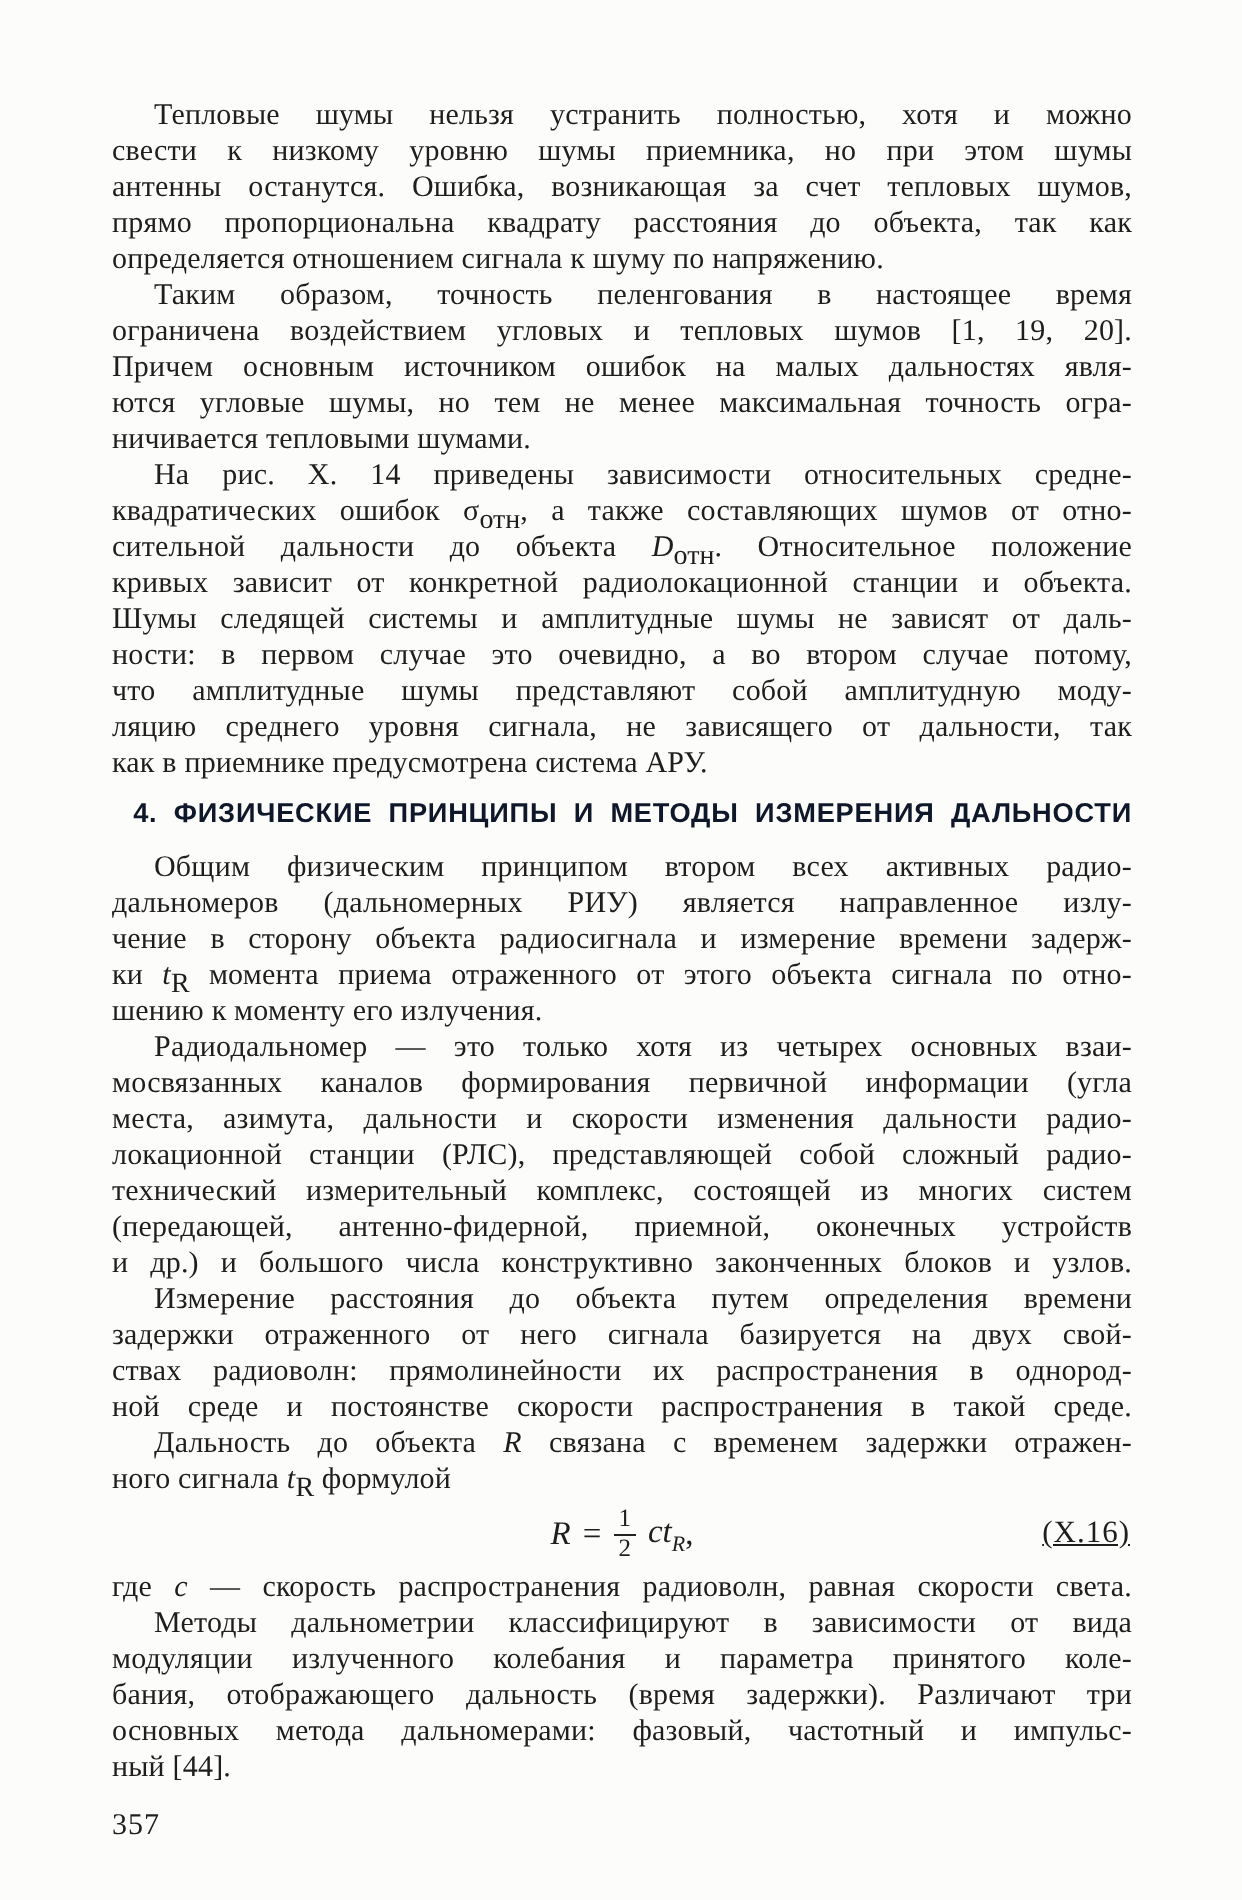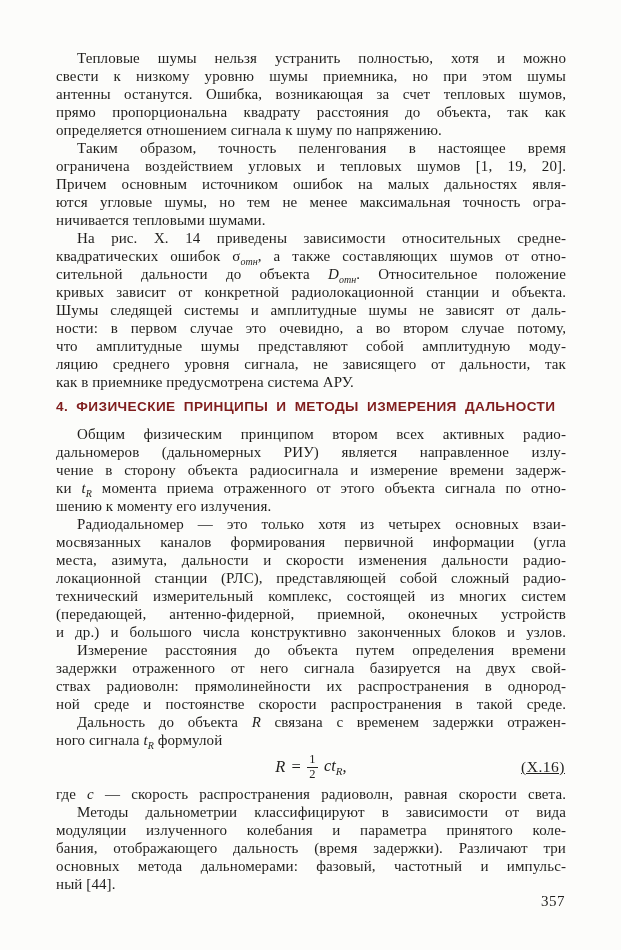--- a/index.html
+++ b/index.html
@@ -27,33 +27,32 @@
     letter-spacing: 0.1px;
     white-space: normal;
   }
   .line.just {
     text-align: justify;
     text-align-last: justify;
   }
   .line.indent { text-indent: 21px; }
   .it { font-style: italic; }
   sub.sub {
-    font-style: italic;
-    font-size: 10px;
+    font-size: 14px;
     line-height: 0;
     letter-spacing: 0;
   }
   .heading {
     font-family: "Liberation Sans", sans-serif;
     font-weight: 700;
     font-size: 13.6px;
     letter-spacing: 0.4px;
     word-spacing: 4px;
-    text-align: left;
-    color: #7f1d1d;
+    text-align: right;
+    color: #0f172a;
     margin: 8px 0 11px 0;
   }
   .equation {
     position: relative;
     height: 32px;
     margin: 2px 0 2px 0;
   }
   .eq-center {
     position: absolute;
     left: 0; right: 0; top: 0; bottom: 0;
@@ -77,21 +76,21 @@
   .eq-body sub { font-style: italic; font-size: 11px; }
   .eq-label {
     position: absolute;
     right: 1px; top: 50%;
     transform: translateY(-50%);
     font-size: 15.5px;
     letter-spacing: 0.5px;
     text-decoration: underline;
   }
   .page-number {
-    text-align: right;
+    margin-top: 12px;
     font-size: 15px;
     letter-spacing: 0.5px;
     padding-right: 1px;
   }
 </style>
 </head>
 <body>
 
 <div class="page">
   <div class="content">

